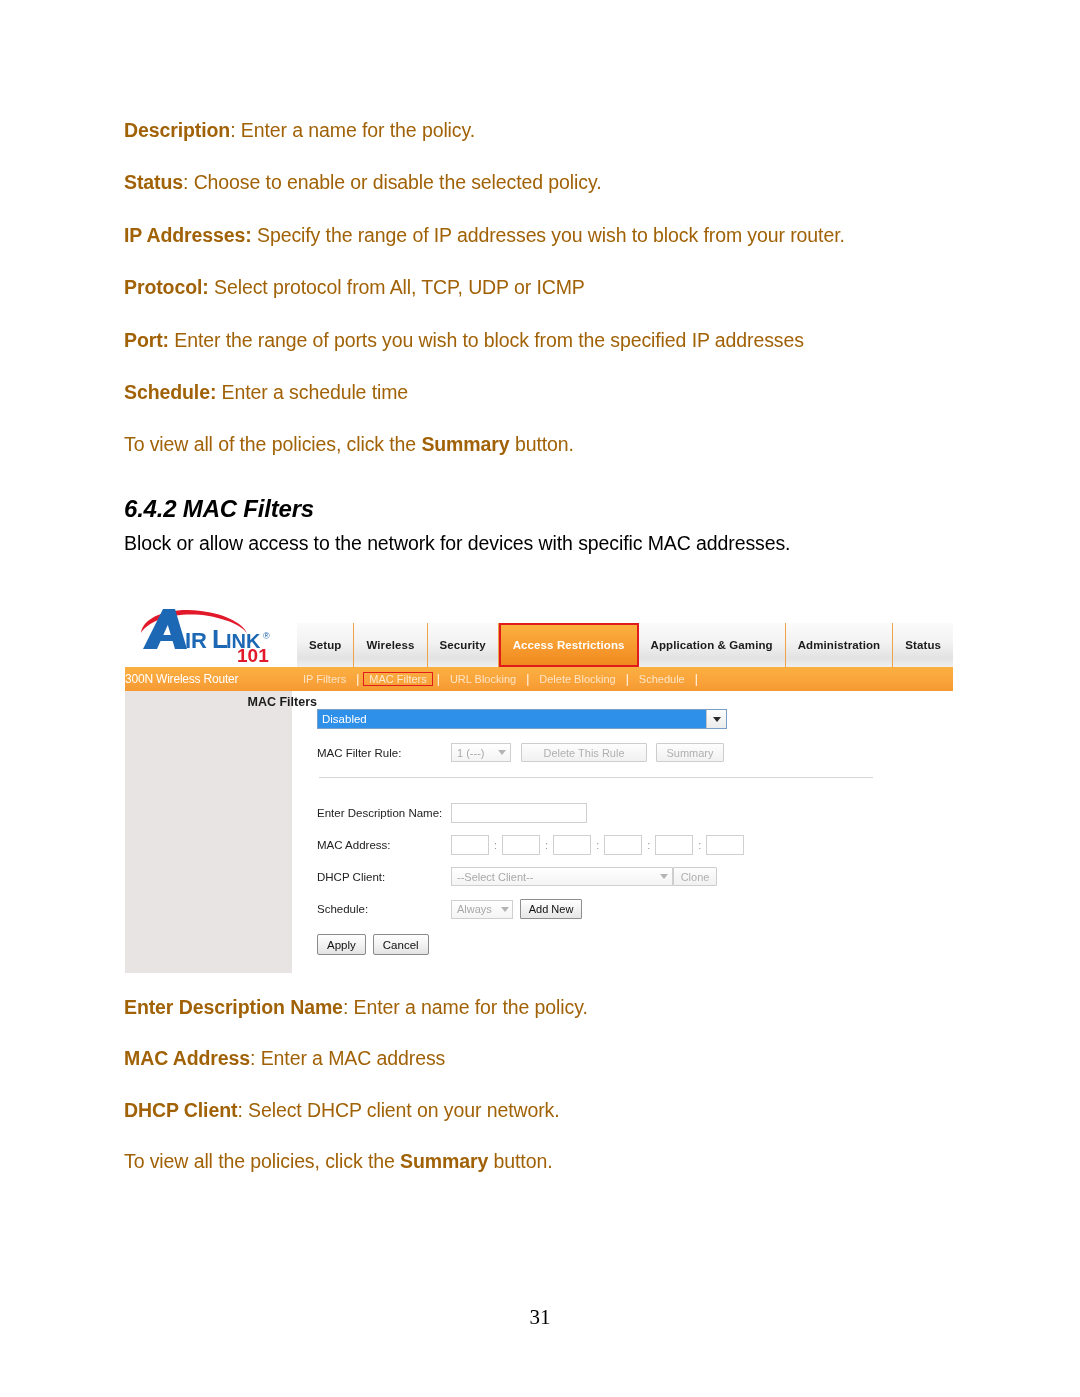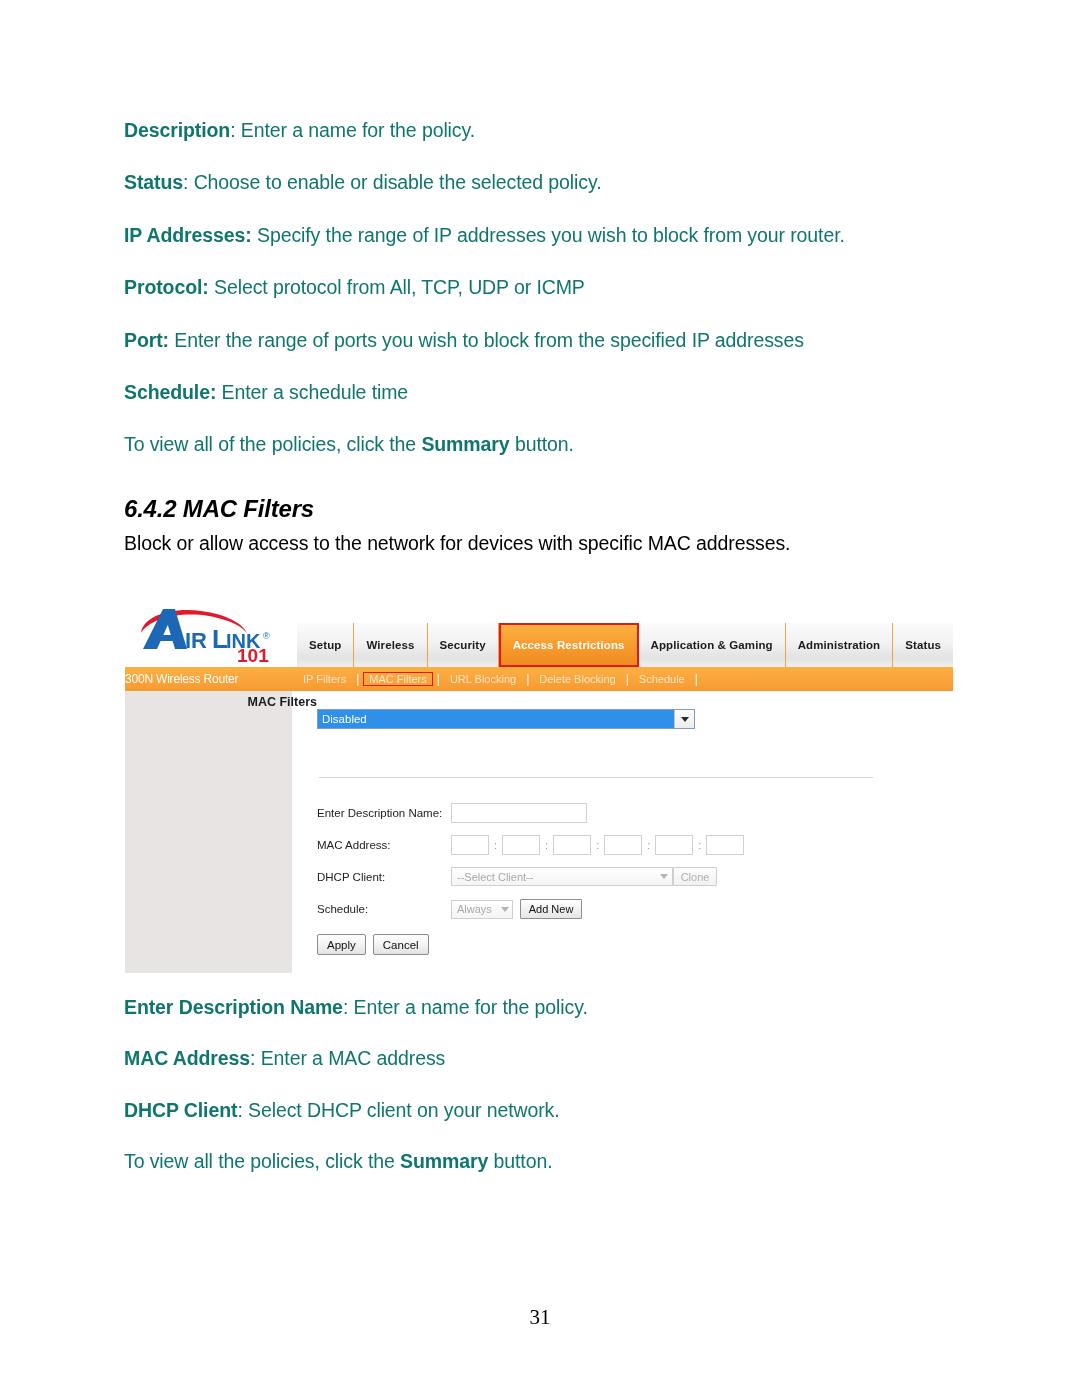--- a/index.html
+++ b/index.html
@@ -20,21 +20,21 @@
   .doc-body {
     position: absolute;
     left: 124px;
     top: 118px;
     width: 840px;
   }
   .para {
     font-size: 19.5px;
     line-height: 1.25;
     margin: 0 0 28px 0;
-    color: #0f766e;
+    color: #a16207;
     letter-spacing: -0.1px;
   }
   .para b { font-weight: bold; }
 
   .section-head {
     font-size: 24px;
     font-weight: bold;
     font-style: italic;
     margin: 38px 0 8px 0;
     letter-spacing: -0.2px;
@@ -194,21 +194,21 @@
     left: 192px;
     top: 0;
     width: 636px;
     height: 282px;
   }
 
   
   .rs-bigselect {
     position: absolute;
     left: 0px; top: 18px;
-    width: 378px; height: 20px;
+    width: 410px; height: 20px;
     border: 1px solid #7a9ec4;
     box-sizing: border-box;
     background: #ffffff;
     display: flex;
     align-items: stretch;
   }
   .rs-bigselect .val {
     flex: 1 1 auto;
     background: #2f90ea;
     color: #ffffff;
@@ -402,20 +402,31 @@
 
     <div class="rs-form">
 
       <div class="rs-bigselect">
         <div class="val">Disabled</div>
         <div class="arrow">
             <span class="caret"></span>
           </div>
       </div>
 
+      <div class="rs-row" style="top:52px;">
+        <div class="rs-label">MAC Filter Rule:</div>
+        <div class="rs-smallselect" style="width:60px;">
+          <span class="txt">1 (---)</span>
+          <span class="arrowbox">
+              <span class="caret grey"></span>
+            </span>
+        </div>
+        <div class="rs-btn" style="margin-left:10px; width:126px;">Delete This Rule</div>
+        <div class="rs-btn" style="margin-left:9px; width:68px;">Summary</div>
+      </div>
 
       <div class="rs-divider"></div>
 
       <div class="rs-row" style="top:112px;">
         <div class="rs-label">Enter Description Name:</div>
         <div class="rs-textinput" style="width:136px;"></div>
       </div>
 
       <div class="rs-row" style="top:144px;">
         <div class="rs-label">MAC Address:</div>

